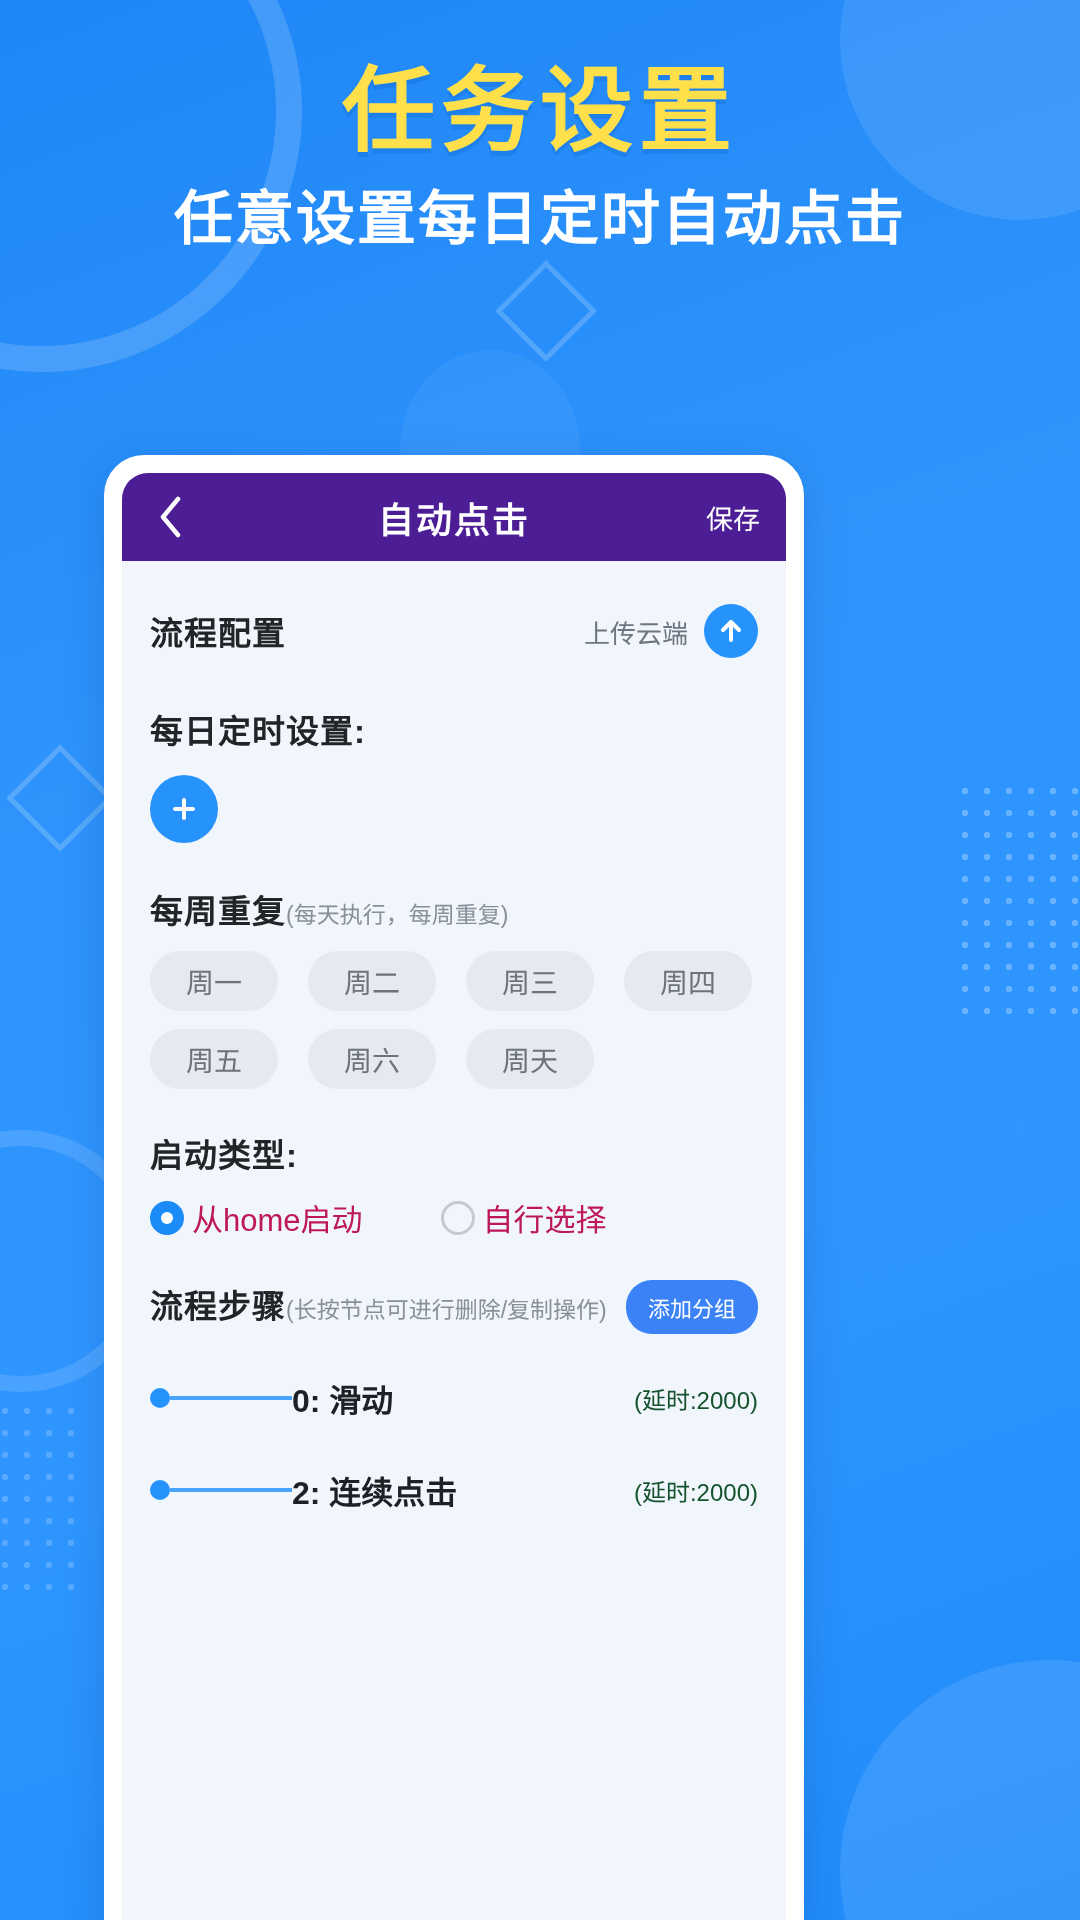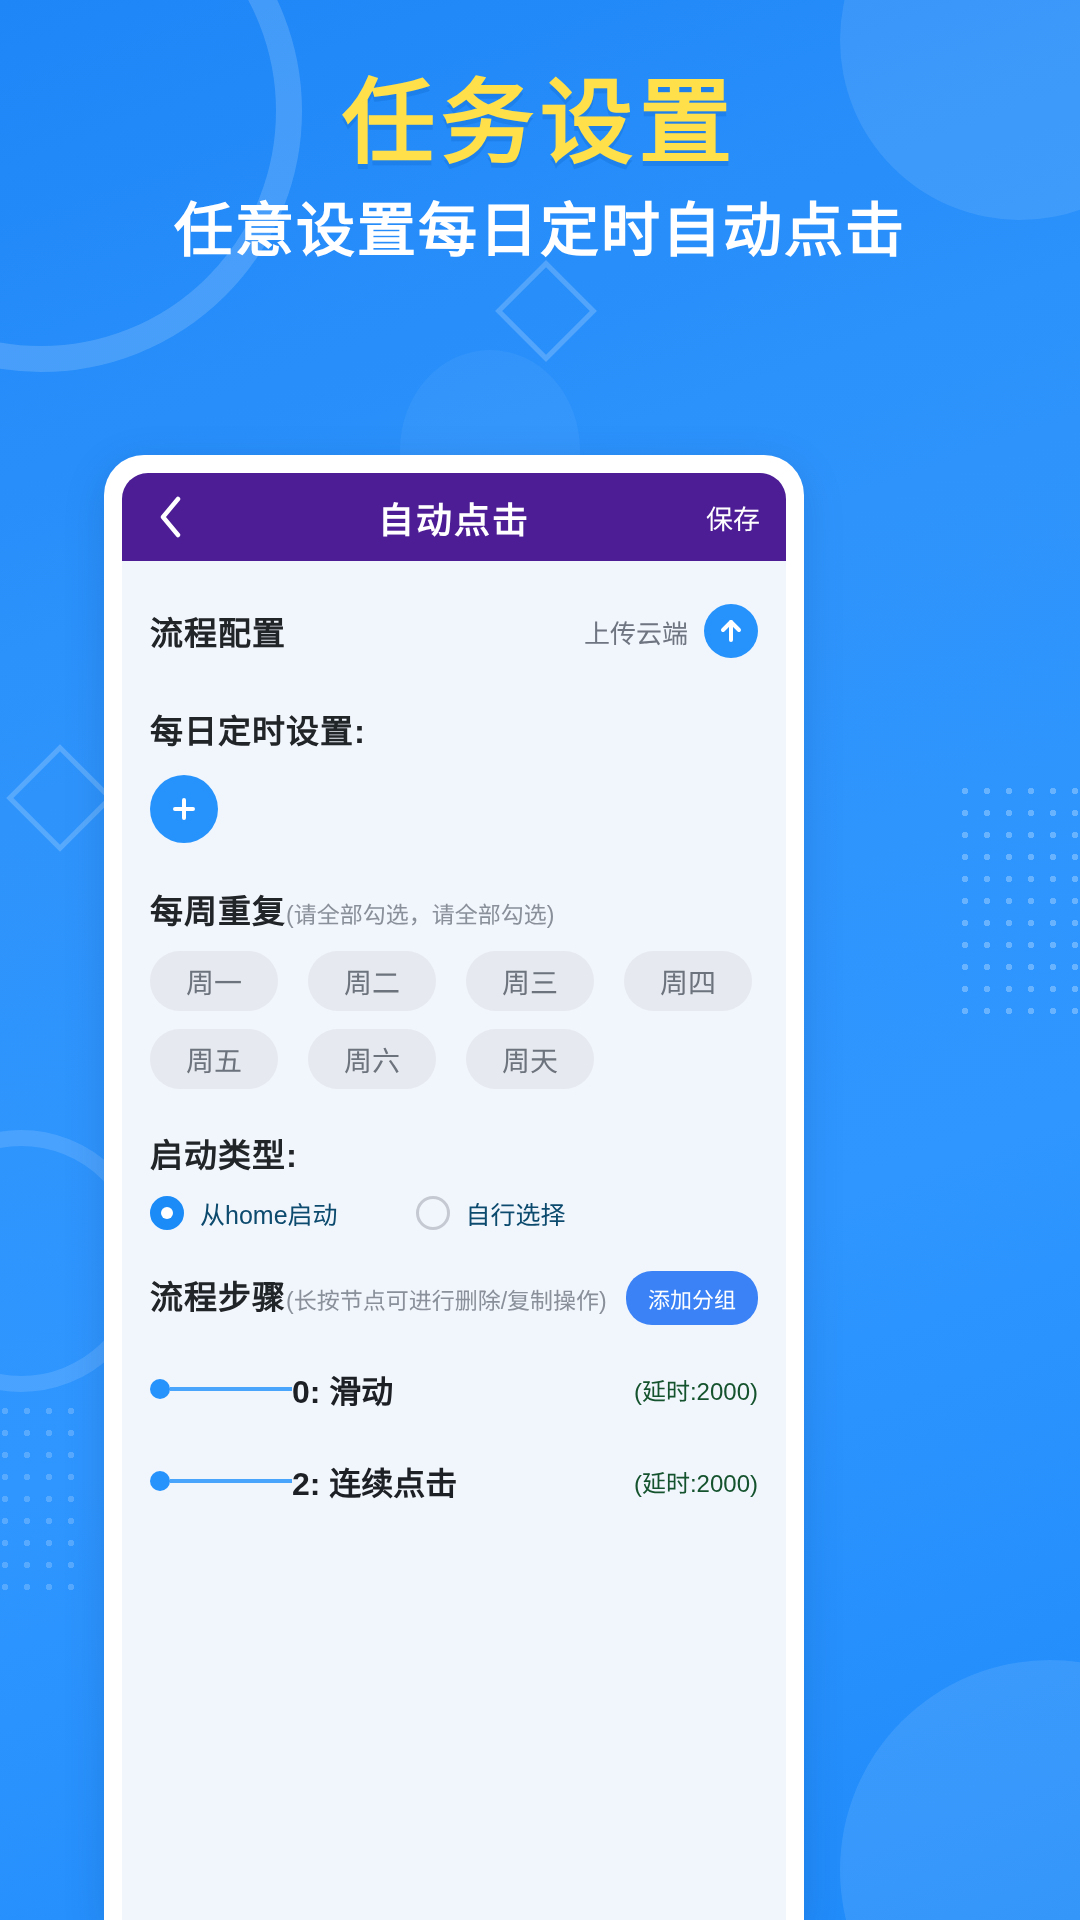--- a/index.html
+++ b/index.html
@@ -32,21 +32,21 @@
   .diamond{
     border:5px solid rgba(255,255,255,0.20);
     transform:rotate(45deg);
   }
   .dots{
     background-image:radial-gradient(rgba(255,255,255,.28) 3px, transparent 3.2px);
     background-size:22px 22px;
   }
 
   
-  #headings{position:absolute;top:12px;left:0;width:1080px;text-align:center;}
+  #headings{position:absolute;top:0;left:0;width:1080px;text-align:center;}
   #main-title{
     margin:0;padding-top:62px;
     font-size:93px;line-height:1.06;font-weight:bold;
     color:#ffe04b;letter-spacing:6px;
     text-shadow:0 5px 0 rgba(0,80,170,.18);
   }
   #sub-title{
     margin:0;padding-top:26px;
     font-size:59px;line-height:1.1;font-weight:bold;
     color:#ffffff;letter-spacing:2px;
@@ -150,21 +150,21 @@
   .radio{
     width:34px;height:34px;border-radius:50%;
     border:3px solid #c5cad2;box-sizing:border-box;
     display:flex;align-items:center;justify-content:center;
     background:#f1f5fc;
   }
   .radio.on{border-color:#1b8cf7;background:#1b8cf7;}
   .radio.on::after{
     content:"";width:12px;height:12px;border-radius:50%;background:#ffffff;
   }
-  .radio-label{margin-left:16px;font-size:25px;color:#0c4a6e;}
+  .radio-label{margin-left:8px;font-size:31px;color:#be185d;}
   #opt-self{margin-left:78px;}
 
   
   #steps-header{margin-top:40px;display:flex;align-items:flex-start;}
   #steps-title{display:flex;align-items:baseline;}
   #add-group-btn{
     margin-left:auto;background:#3b82f6;color:#fff;font-size:22px;
     border-radius:26px;padding:11px 22px;cursor:pointer;white-space:nowrap;
   }
 
@@ -225,21 +225,21 @@
 
       <div id="daily-title" class="section-label">每日定时设置:</div>
       <div id="add-time-btn">
         <svg width="34" height="34" viewBox="0 0 34 34" aria-hidden="true">
           <path d="M17 8 L17 26 M8 17 L26 17" stroke="#ffffff" stroke-width="4" stroke-linecap="round"></path>
         </svg>
       </div>
 
       <div id="weekly-title">
         <span class="section-label">每周重复</span>
-        <span class="hint">(请全部勾选，请全部勾选)</span>
+        <span class="hint">(每天执行，每周重复)</span>
       </div>
       <div id="weekday-grid">
         <div class="weekday-chip">周一</div>
         <div class="weekday-chip">周二</div>
         <div class="weekday-chip">周三</div>
         <div class="weekday-chip">周四</div>
         <div class="weekday-chip">周五</div>
         <div class="weekday-chip">周六</div>
         <div class="weekday-chip">周天</div>
       </div>

